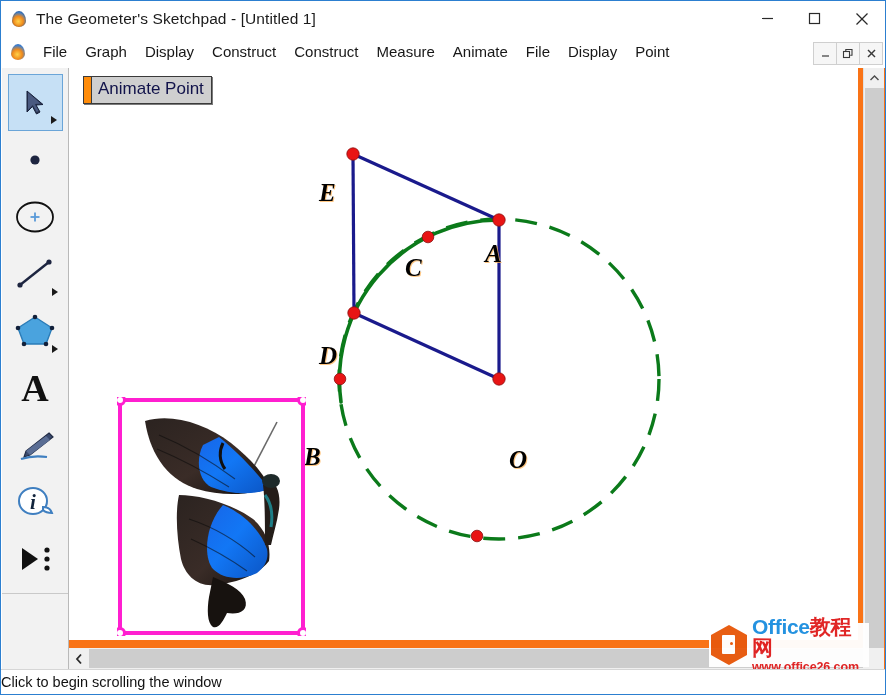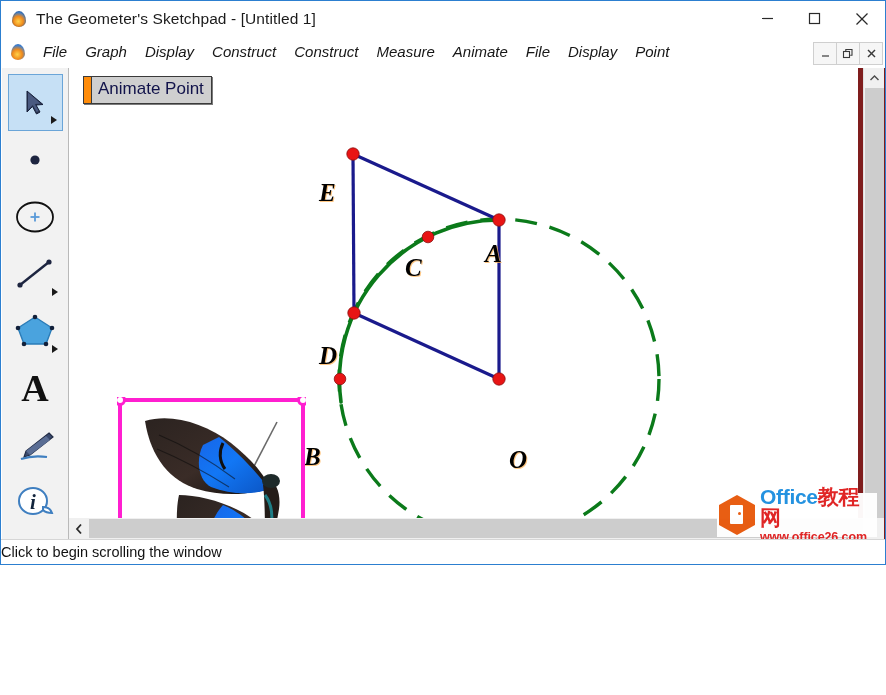--- a/index.html
+++ b/index.html
@@ -11,21 +11,21 @@
     width: 886px;
     height: 695px;
     overflow: hidden;
     font-family: "Liberation Sans", sans-serif;
     -webkit-font-smoothing: antialiased;
   }
 
   #app {
     position: relative;
     width: 886px;
-    height: 565px;
+    height: 695px;
     background: #ffffff;
     border: 1px solid #2c7fd0;
     box-sizing: border-box;
     overflow: hidden;
   }
 
   
   #titlebar {
     position: absolute;
     left: 0; top: 0;
@@ -69,21 +69,20 @@
 
   
   #menubar {
     position: absolute;
     left: 0; top: 35px;
     width: 884px;
     height: 32px;
     background: #ffffff;
     display: flex;
     align-items: center;
-    font-style: italic;
   }
   #menu-doc-icon {
     width: 17px; height: 17px;
     margin-left: 9px; margin-right: 7px;
     position: relative;
     flex: none;
   }
   #menu-doc-icon .drop {
     position: absolute;
     left: 1px; top: 0px;
@@ -152,21 +151,21 @@
     background: #c9c9c9;
     margin-top: 6px;
   }
 
   
   #canvas-wrap {
     position: absolute;
     left: 68px; top: 67px;
     width: 816px;
     height: 626px;
-    background: #7f1d1d;
+    background: #f97316;
     overflow: hidden;
   }
   #canvas {
     position: absolute;
     left: 0; top: 0;
     width: 789px; height: 572px;
     background: #ffffff;
     overflow: hidden;
   }
 
@@ -268,21 +267,21 @@
   #status-text {
     margin-left: 0;
     font-size: 14.5px;
     color: #111111;
     white-space: nowrap;
   }
 
   
   #watermark {
     position: absolute;
-    right: 8px; bottom: 27px;
+    right: 16px; bottom: 27px;
     width: 160px; height: 44px;
     background: #ffffff;
     display: flex;
     align-items: center;
     opacity: .97;
   }
   #wm-hex {
     width: 40px; height: 42px;
     position: relative; flex: none;
     margin-right: 3px;

